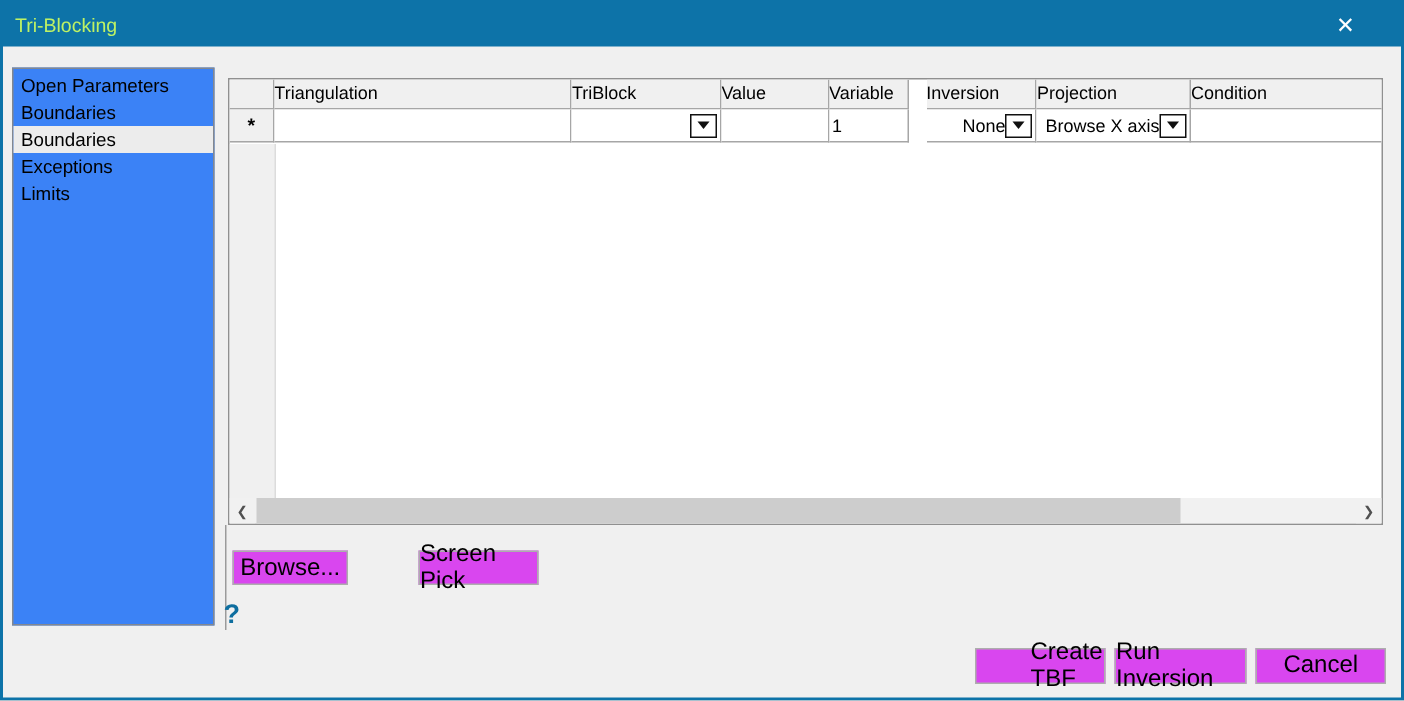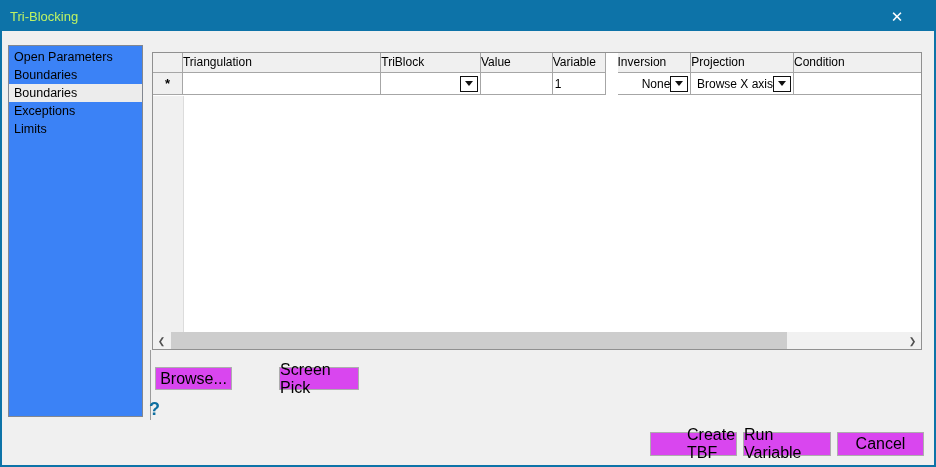--- a/index.html
+++ b/index.html
@@ -137,16 +137,16 @@
       </div>
     </div>
   </div>
 
   <div class="win-btn btn-browse">Browse...</div>
   <div class="win-btn btn-screenpick">Screen Pick</div>
 
   <div class="help-mark">?</div>
 
   <div class="win-btn btn-create">Create TBF</div>
-  <div class="win-btn btn-run">Run Variable</div>
+  <div class="win-btn btn-run">Run Inversion</div>
   <div class="win-btn btn-cancel">Cancel</div>
 
 </div>
 
 </body></html>

